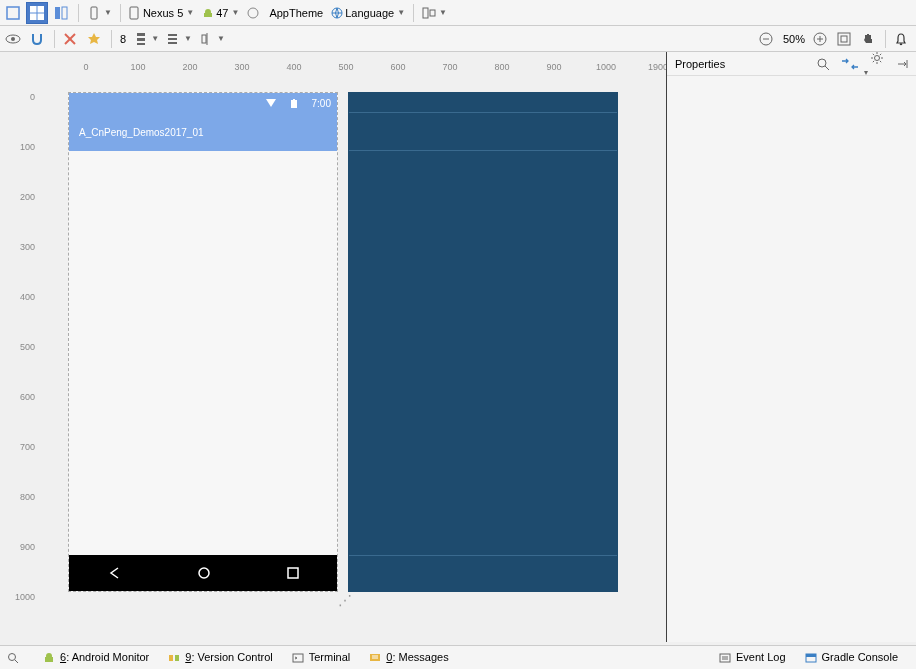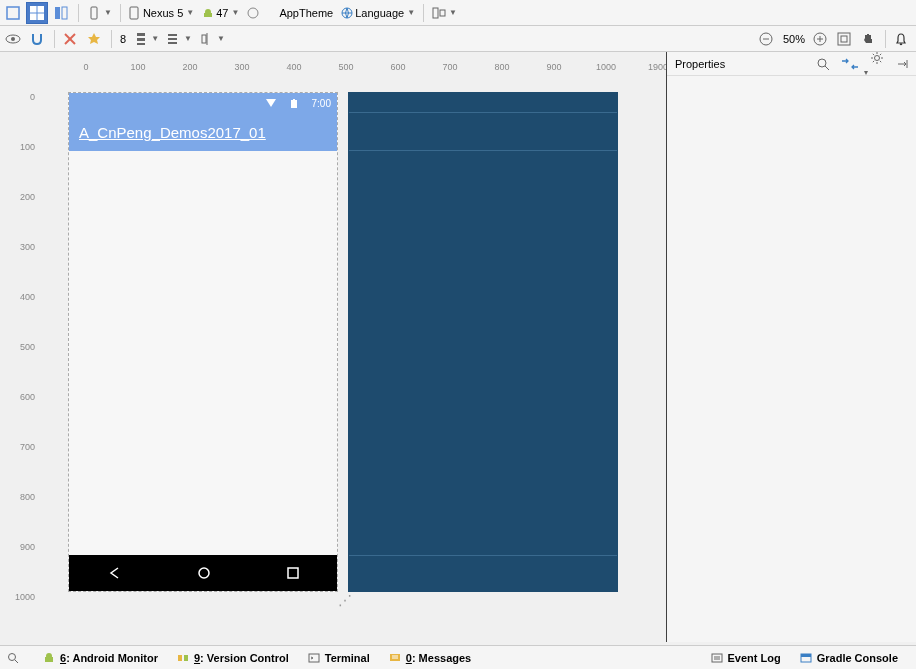--- a/index.html
+++ b/index.html
@@ -18,36 +18,36 @@
 .main { display: flex; height: 590px; }
 .design-area { flex: 1; background: #f0f0f0; position: relative; overflow: hidden; }
 .ruler-h { position: absolute; top: 10px; left: 60px; height: 16px; display: flex; font-size: 9px; color: #888; }
 .ruler-h span { width: 52px; text-align: center; }
 .ruler-v { position: absolute; top: 40px; left: 10px; width: 30px; font-size: 9px; color: #888; }
 .ruler-v span { display: block; height: 50px; text-align: right; padding-right: 5px; }
 
 .canvas { position: absolute; top: 40px; left: 62px; }
 .phone1 { position: absolute; left: 6px; top: 0; width: 270px; height: 500px; border: 1px dashed #aaa; background: #f7f7f7; }
 .phone1 .status { height: 20px; background: #7da8e8; display: flex; justify-content: flex-end; align-items: center; padding: 0 6px; font-size: 10px; color: #fff; gap: 15px; }
-.phone1 .appbar { height: 38px; background: #7da8e8; color: #fff; display: flex; align-items: center; padding: 0 10px; font-size: 15px; text-decoration: underline; }
+.phone1 .appbar { height: 38px; background: #7da8e8; color: #fff; display: flex; align-items: center; padding: 0 10px; font-size: 10px; }
 .phone1 .nav { position: absolute; bottom: 0; left: 0; right: 0; height: 36px; background: #000; display: flex; justify-content: space-around; align-items: center; }
 .phone1 .nav span { color: #fff; }
 .phone2 { position: absolute; left: 286px; top: 0; width: 270px; height: 500px; background: #1e4b6e; border: 1px solid #1e4b6e; }
 .phone2 .sb { height: 20px; border-bottom: 1px solid #3a6a8f; }
 .phone2 .ab { height: 38px; border-bottom: 1px solid #3a6a8f; }
 .phone2 .nb { position: absolute; bottom: 0; left: 0; right: 0; height: 36px; border-top: 1px solid #3a6a8f; }
 .resize-handle { position: absolute; left: 276px; top: 500px; color: #999; font-size: 14px; }
 
 .props { width: 250px; background: #f5f5f5; border-left: 1px solid #404040; }
 .props-head { height: 24px; display: flex; align-items: center; padding: 0 8px; font-size: 11px; border-bottom: 1px solid #ddd; }
 .props-head .spacer { flex: 1; }
 .props-head svg, .props-head .ico { margin-left: 6px; cursor: pointer; }
 
 .bottom { position: absolute; bottom: 0; left: 0; right: 0; height: 24px; background: #f5f5f5; border-top: 1px solid #ccc; display: flex; align-items: center; font-size: 11px; padding: 0 6px; }
-.bottom .item { display: flex; align-items: center; margin-right: 18px; cursor: pointer; font-weight: bold; }
+.bottom .item { display: flex; align-items: flex-start; margin-right: 18px; cursor: pointer; }
 .bottom .ico { width: 14px; height: 14px; margin-right: 4px; display: inline-flex; align-items: center; justify-content: center; }
 
 .u { text-decoration: underline; }
 
 svg { display: block; }
 </style>
 </head>
 <body>
 
 <div class="toolbar1">
@@ -89,21 +89,21 @@
         <circle cx="6" cy="5" r="3" fill="#9fc24d"></circle>
         <rect x="2" y="6" width="8" height="4" fill="#9fc24d"></rect>
       </svg>
     <span style="margin-left:2px">47</span>
     <span class="caret">▼</span>
   </div>
   <div class="tb-label">
     <svg width="12" height="12">
         <circle cx="6" cy="6" r="5" fill="none" stroke="#888"></circle>
       </svg>
-    <span style="margin-left:20px">AppTheme</span>
+    <span style="margin-left:10px">AppTheme</span>
   </div>
   <div class="tb-label">
     <svg width="12" height="12">
         <circle cx="6" cy="6" r="5" fill="none" stroke="#3a7fc4"></circle>
         <line x1="1" y1="6" x2="11" y2="6" stroke="#3a7fc4"></line>
         <path d="M6 1 Q 3 6 6 11 Q 9 6 6 1" fill="none" stroke="#3a7fc4"></path>
       </svg>
     <span style="margin-left:2px">Language</span>
     <span class="caret">▼</span>
   </div>

